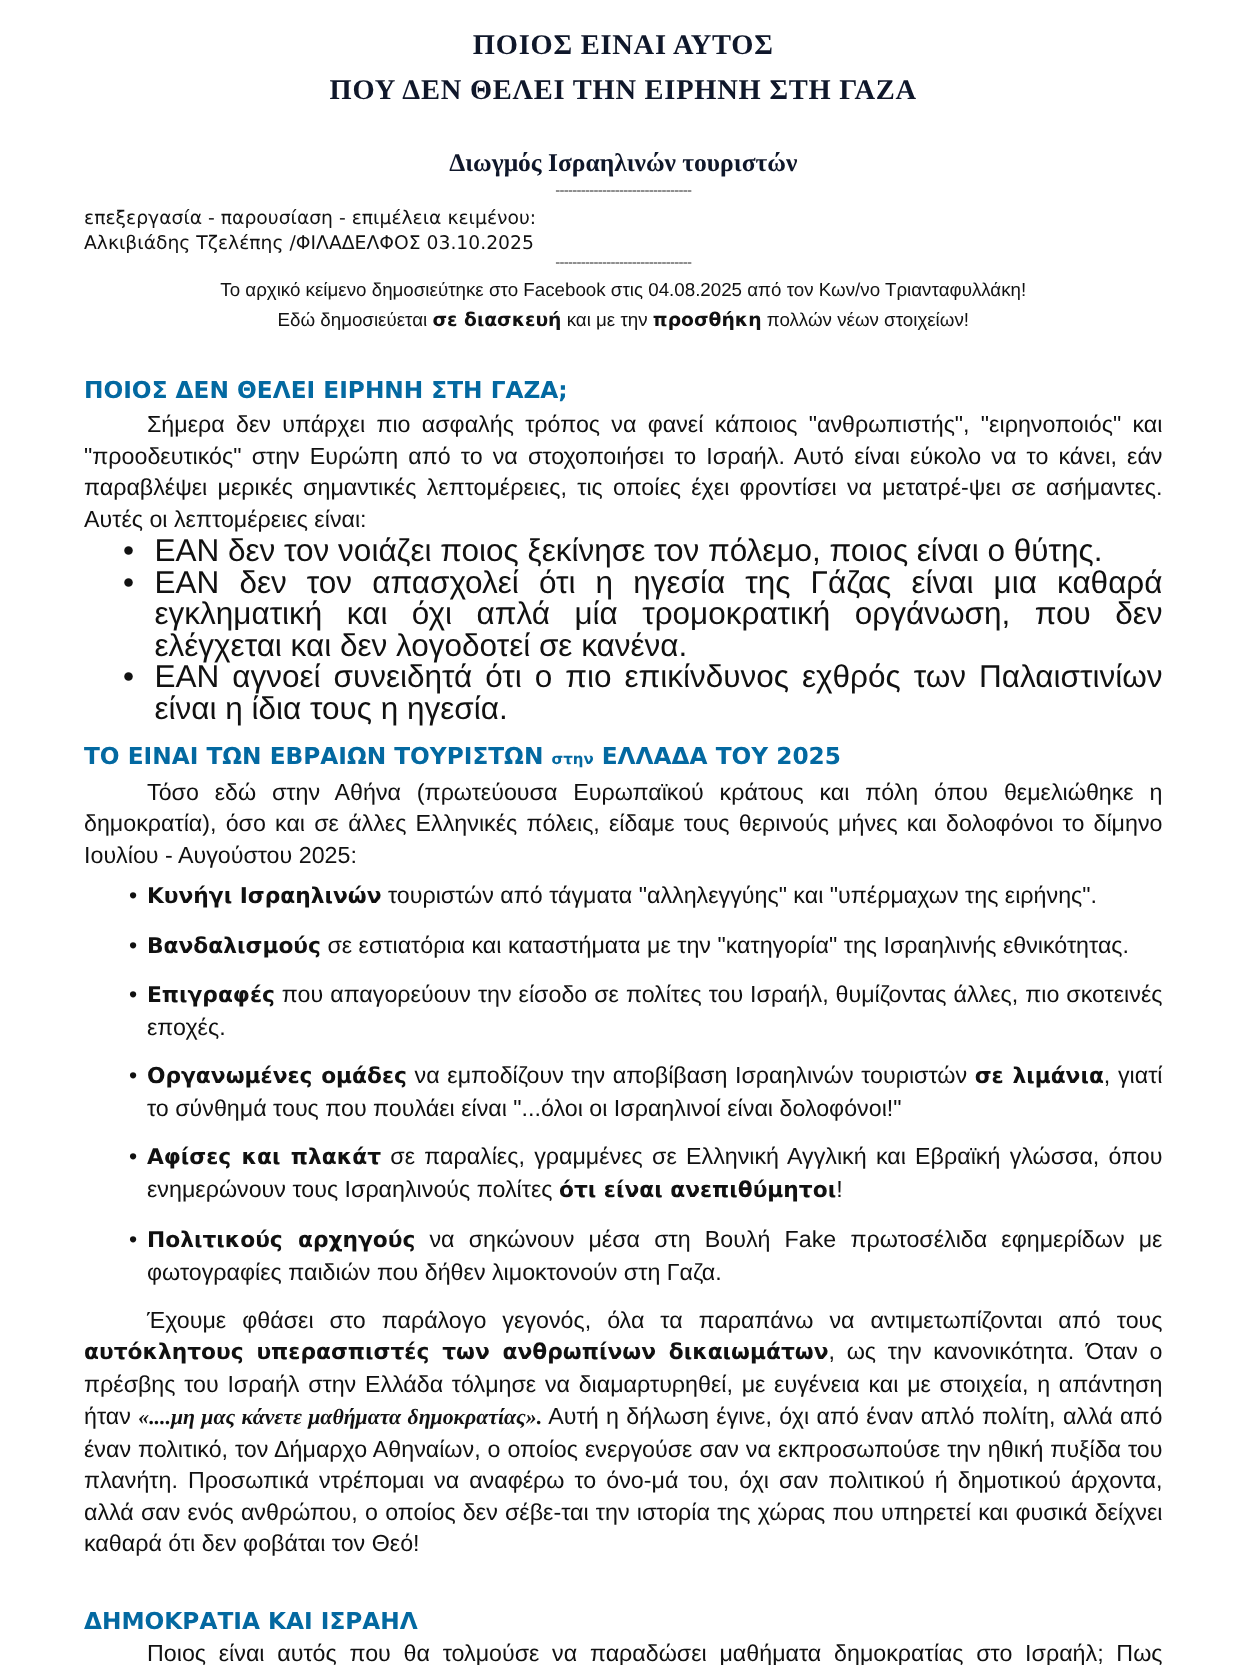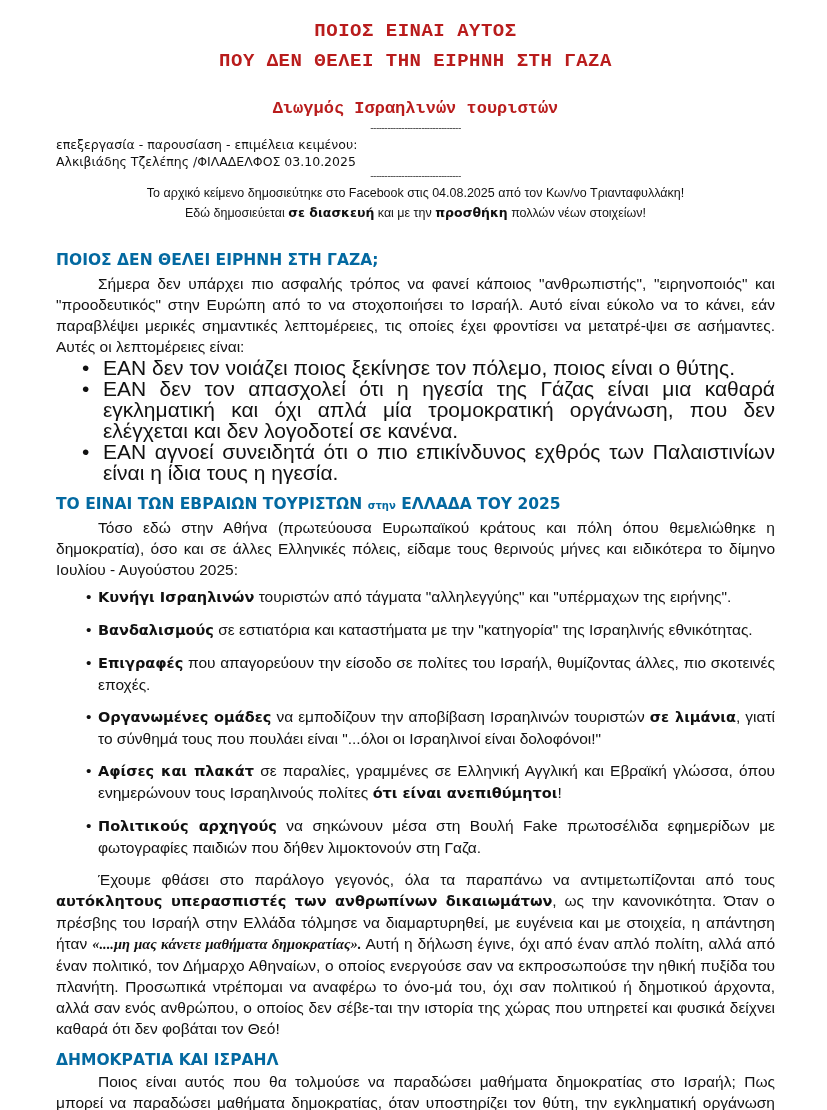--- a/index.html
+++ b/index.html
@@ -1,18 +1,18 @@
 <!DOCTYPE html>
 <html><head>
 <meta charset="utf-8">
 <style>
   html, body { margin: 0; padding: 0; background: #ffffff; }
   body { width: 827px; height: 1110px; overflow: hidden; font-family: "Liberation Sans", sans-serif; color: #111; }
   .page { position: relative; padding: 0 52px 0 56px; }
-  .title { text-align: center; color: #b91c1c; font-weight: bold; font-family: Liberation Mono, monospace; }
+  .title { text-align: center; color: #0f172a; font-weight: bold; font-family: Liberation Serif, serif; }
   .t1 { font-size: 19px; margin-top: 16px; line-height: 30px; letter-spacing: 0.5px; }
   .t2 { font-size: 19px; line-height: 30px; letter-spacing: 0.5px; }
   .t3 { font-size: 17px; line-height: 26px; margin-top: 20px; }
   .sep { text-align: center; font-size: 10px; color: #444; line-height: 12px; letter-spacing: -0.5px; }
   .credit { text-align: left; font-size: 12.5px; font-weight: normal; line-height: 17px; font-family: "DejaVu Sans", sans-serif; }
   .note { text-align: center; font-size: 12.5px; line-height: 19px; margin-top: 2px; }
   .note b { font-family: "DejaVu Sans", sans-serif; }
   .h { text-align: left; color: #0369a1; font-weight: bold; font-size: 15.5px; font-family: "DejaVu Sans", sans-serif; line-height: 22px; }
   .p { font-size: 15.5px; line-height: 21px; text-align: justify; text-indent: 42px; }
   ul.b1 { margin: 0; padding: 0 0 0 28px; list-style: none; }
@@ -44,30 +44,30 @@
   <div class="p" style="margin-top:2px">Σήμερα δεν υπάρχει πιο ασφαλής τρόπος να φανεί κάποιος "ανθρωπιστής", "ειρηνοποιός" και "προοδευτικός" στην Ευρώπη από το να στοχοποιήσει το Ισραήλ. Αυτό είναι εύκολο να το κάνει, εάν παραβλέψει μερικές σημαντικές λεπτομέρειες, τις οποίες έχει φροντίσει να μετατρέ-ψει σε ασήμαντες. Αυτές οι λεπτομέρειες είναι:</div>
   <ul class="b1">
     <li>ΕΑΝ δεν τον νοιάζει ποιος ξεκίνησε τον πόλεμο, ποιος είναι ο θύτης.</li>
     <li>ΕΑΝ δεν τον απασχολεί ότι η ηγεσία της Γάζας είναι μια καθαρά εγκληματική και όχι απλά μία τρομοκρατική οργάνωση, που δεν ελέγχεται και δεν λογοδοτεί σε κανένα.</li>
     <li>ΕΑΝ αγνοεί συνειδητά ότι ο πιο επικίνδυνος εχθρός των Παλαιστινίων είναι η ίδια τους η ηγεσία.</li>
   </ul>
 
   <div class="h" style="margin-top:10px">
     <span>ΤΟ ΕΙΝΑΙ ΤΩΝ ΕΒΡΑΙΩΝ ΤΟΥΡΙΣΤΩΝ </span><span style="font-size:10px">στην</span><span> ΕΛΛΑΔΑ ΤΟΥ 2025</span>
   </div>
-  <div class="p">Τόσο εδώ στην Αθήνα (πρωτεύουσα Ευρωπαϊκού κράτους και πόλη όπου θεμελιώθηκε η δημοκρατία), όσο και σε άλλες Ελληνικές πόλεις, είδαμε τους θερινούς μήνες και ειδικότερα το δίμηνο Ιουλίου - Αυγούστου 2025:</div>
+  <div class="p">Τόσο εδώ στην Αθήνα (πρωτεύουσα Ευρωπαϊκού κράτους και πόλη όπου θεμελιώθηκε η δημοκρατία), όσο και σε άλλες Ελληνικές πόλεις, είδαμε τους θερινούς μήνες και δολοφόνοι το δίμηνο Ιουλίου - Αυγούστου 2025:</div>
   <ul class="b2">
     <li><b class="bb">Κυνήγι Ισραηλινών</b><span> τουριστών από τάγματα "αλληλεγγύης" και "υπέρμαχων της ειρήνης".</span></li>
     <li><b class="bb">Βανδαλισμούς</b><span> σε εστιατόρια και καταστήματα με την "κατηγορία" της Ισραηλινής εθνικότητας.</span></li>
     <li><b class="bb">Επιγραφές</b><span> που απαγορεύουν την είσοδο σε πολίτες του Ισραήλ, θυμίζοντας άλλες, πιο σκοτεινές εποχές.</span></li>
     <li><b class="bb">Οργανωμένες ομάδες</b><span> να εμποδίζουν την αποβίβαση Ισραηλινών τουριστών </span><b class="bb">σε λιμάνια</b><span>, γιατί το σύνθημά τους που πουλάει είναι "...όλοι οι Ισραηλινοί είναι δολοφόνοι!"</span></li>
     <li><b class="bb">Αφίσες και πλακάτ</b><span> σε παραλίες, γραμμένες σε Ελληνική Αγγλική και Εβραϊκή γλώσσα, όπου ενημερώνουν τους Ισραηλινούς πολίτες </span><b class="bb">ότι είναι ανεπιθύμητοι</b><span>!</span></li>
     <li><b class="bb">Πολιτικούς αρχηγούς</b><span> να σηκώνουν μέσα στη Βουλή Fake πρωτοσέλιδα εφημερίδων με φωτογραφίες παιδιών που δήθεν λιμοκτονούν στη Γαζα.</span></li>
   </ul>
   <div class="p" style="margin-top:8px">
     <span>Έχουμε φθάσει στο παράλογο γεγονός, όλα τα παραπάνω να αντιμετωπίζονται από τους </span><b class="bb">αυτόκλητους υπερασπιστές των ανθρωπίνων δικαιωμάτων</b><span>, ως την κανονικότητα. Όταν ο πρέσβης του Ισραήλ στην Ελλάδα τόλμησε να διαμαρτυρηθεί, με ευγένεια και με στοιχεία, η απάντηση ήταν </span><i class="bi">«....μη μας κάνετε μαθήματα δημοκρατίας».</i><span> Αυτή η δήλωση έγινε, όχι από έναν απλό πολίτη, αλλά από έναν πολιτικό, τον Δήμαρχο Αθηναίων, ο οποίος ενεργούσε σαν να εκπροσωπούσε την ηθική πυξίδα του πλανήτη. Προσωπικά ντρέπομαι να αναφέρω το όνο-μά του, όχι σαν πολιτικού ή δημοτικού άρχοντα, αλλά σαν ενός ανθρώπου, ο οποίος δεν σέβε-ται την ιστορία της χώρας που υπηρετεί και φυσικά δείχνει καθαρά ότι δεν φοβάται τον Θεό!</span>
   </div>
 
-  <div class="h" style="margin-top:10px">ΔΗΜΟΚΡΑΤΙΑ ΚΑΙ ΙΣΡΑΗΛ</div>
+  <div class="h" style="margin-top:30px">ΔΗΜΟΚΡΑΤΙΑ ΚΑΙ ΙΣΡΑΗΛ</div>
   <div class="p">
     <span>Ποιος είναι αυτός που θα τολμούσε να παραδώσει μαθήματα δημοκρατίας στο Ισραήλ; Πως μπορεί να παραδώσει μαθήματα δημοκρατίας, όταν υποστηρίζει τον θύτη, την εγκληματική οργάνωση Χαμάς και δεν υποστηρίζει το θύμα, τον Ισραήλ</span><b>;</b>
   </div>
 </div>
 
 </body></html>

